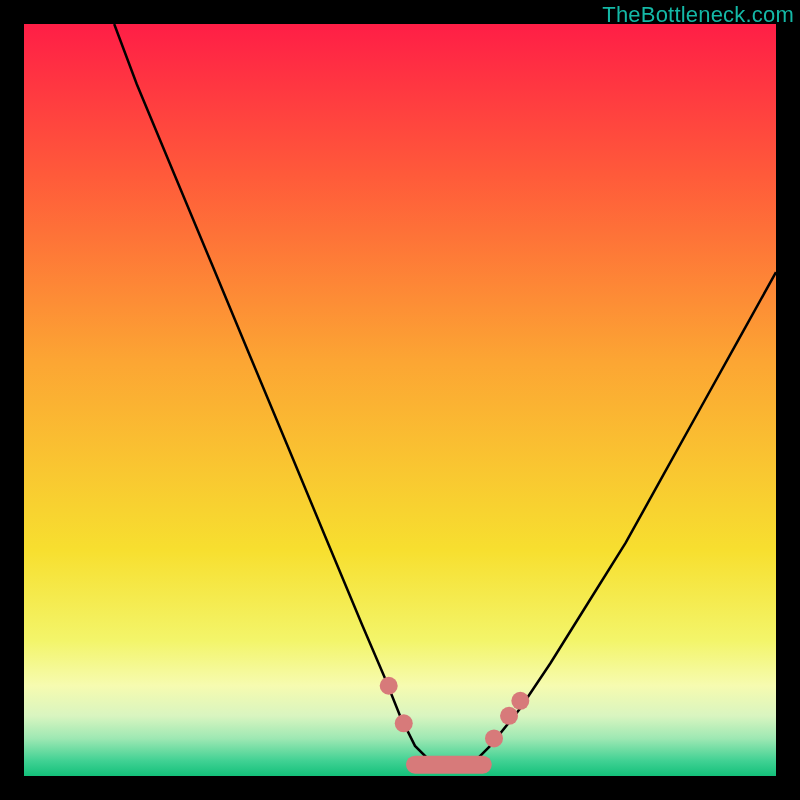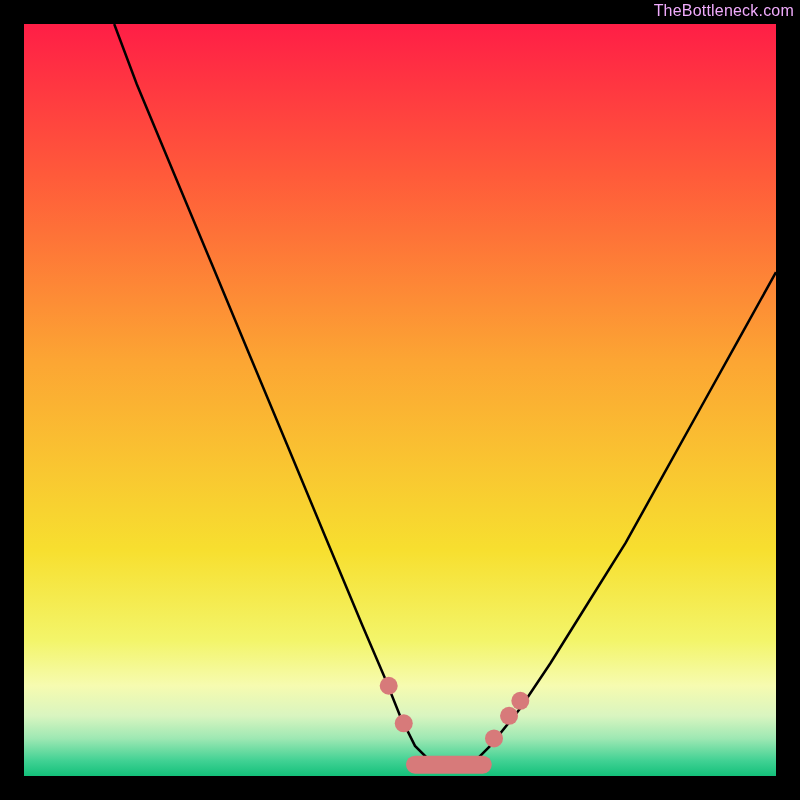--- a/index.html
+++ b/index.html
@@ -24,22 +24,22 @@
     left: 0;
     top: 0;
     width: 752px;
     height: 752px;
     display: block;
   }
   .watermark {
     position: absolute;
     top: 2px;
     right: 6px;
-    color: #f0abfc;
-    font-size: 16px;
+    color: #14b8a6;
+    font-size: 22px;
     letter-spacing: 0.2px;
     user-select: none;
   }
 </style>
 </head>
 <body>
 
 <div class="watermark">TheBottleneck.com</div>
 
 <div class="frame">

